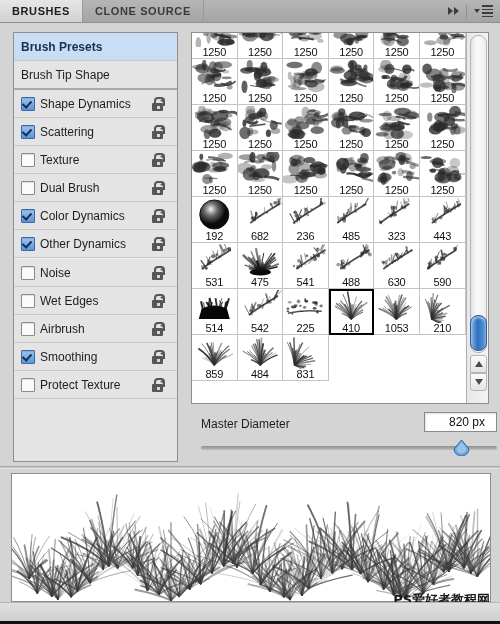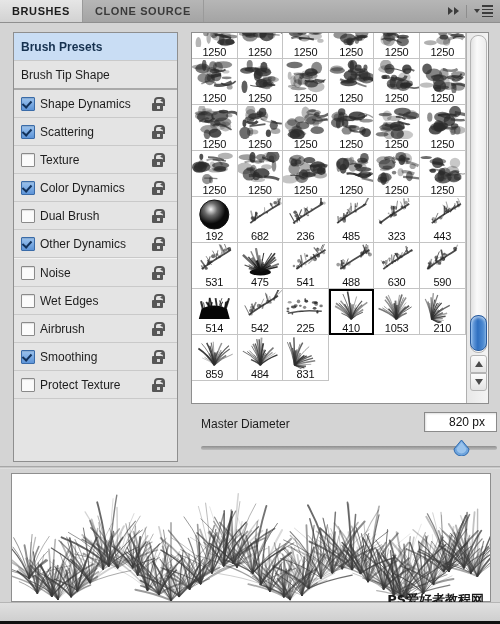--- a/index.html
+++ b/index.html
@@ -109,21 +109,21 @@
 
   
   .divider{position:absolute;left:0;top:466px;width:500px;height:2px;
     background:linear-gradient(#bcbcbc,#e9e9e9);border-top:1px solid #a7a7a7;}
   .preview{position:absolute;left:11px;top:473px;width:478px;height:127px;
     background:#fff;border:1px solid #8e8e8e;overflow:hidden;}
   .preview svg{display:block;width:100%;height:100%;}
   .wm{position:absolute;right:4px;bottom:2px;text-align:left;
     color:#1a1a1a;font-weight:bold;line-height:1.15;
     font-family:"DejaVu Sans",sans-serif;}
-  .wm .l1{font-size:13px;}
+  .wm .l1{font-size:13px;text-align:center;}
   .wm .l2{font-size:12px;}
   .footer{position:absolute;left:0;top:602px;width:500px;height:22px;
     background:linear-gradient(#e0e0e0,#cfcfcf);border-top:1px solid #b5b5b5;
     border-bottom:3px solid #111;box-sizing:border-box;}
 </style>
 </head>
 <body>
 
 <div class="app">
 
@@ -184,32 +184,32 @@
         <span class="cbx"></span>
         <span class="lbl">Texture</span>
         <span class="lock">
           <span class="shk"></span>
           <span class="bdy"></span>
           <span class="kh"></span>
           <span class="spark">✦</span>
         </span>
       </div>
       <div class="srow">
-        <span class="cbx on"></span>
-        <span class="lbl">Color Dynamics</span>
+        <span class="cbx"></span>
+        <span class="lbl">Dual Brush</span>
         <span class="lock">
           <span class="shk"></span>
           <span class="bdy"></span>
           <span class="kh"></span>
           <span class="spark">✦</span>
         </span>
       </div>
       <div class="srow">
-        <span class="cbx"></span>
-        <span class="lbl">Dual Brush</span>
+        <span class="cbx on"></span>
+        <span class="lbl">Color Dynamics</span>
         <span class="lock">
           <span class="shk"></span>
           <span class="bdy"></span>
           <span class="kh"></span>
           <span class="spark">✦</span>
         </span>
       </div>
       <div class="srow">
         <span class="cbx on"></span>
         <span class="lbl">Other Dynamics</span>

